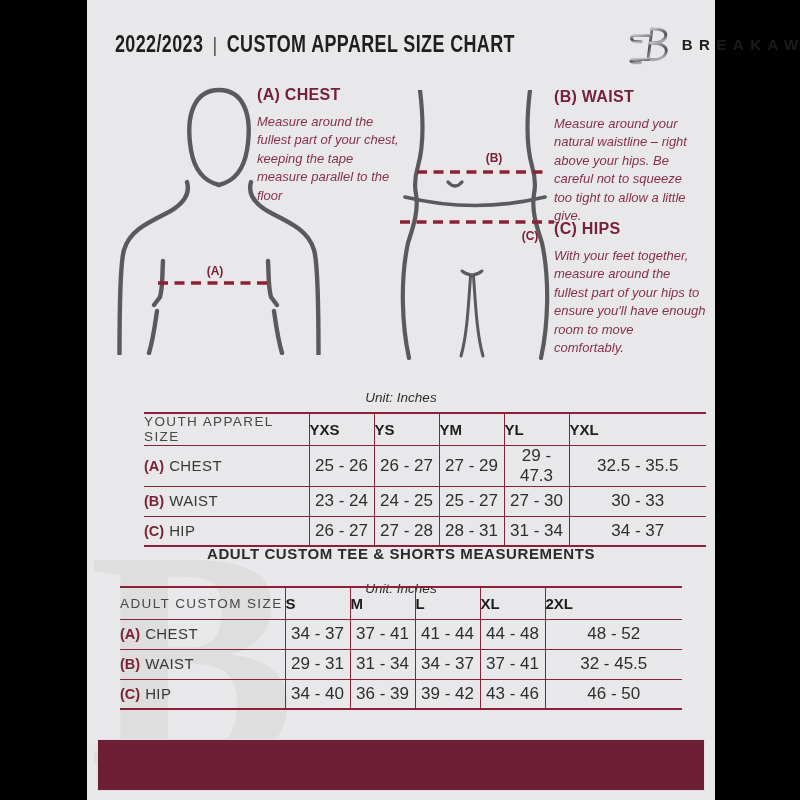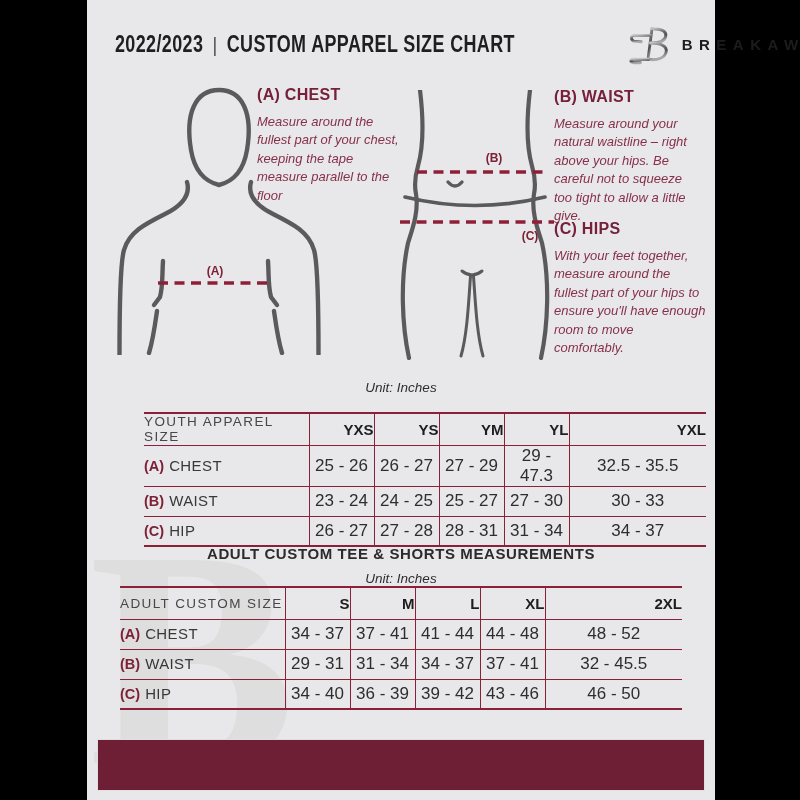--- a/index.html
+++ b/index.html
@@ -35,37 +35,37 @@
   .inst-b{left:467px;top:88px;width:148px;}
   .inst-c{left:467px;top:220px;width:152px;}
 
   .fig{position:absolute;z-index:1;}
   .fig-left{left:30px;top:80px;}
   .fig-right{left:303px;top:90px;}
 
   
   .sect{position:absolute;left:0;width:628px;text-align:center;z-index:2;}
   .sect .t{font-size:15px;font-weight:700;letter-spacing:.6px;color:#2b2b2b;}
-  .sect .u{font-size:13.5px;font-style:italic;color:#2e2e2e;margin-top:9px;}
+  .sect .u{font-size:13.5px;font-style:italic;color:#2e2e2e;margin-top:19px;}
   .sect-youth{top:371px;}
   .sect-adult{top:545px;}
 
   
   .size-table{position:absolute;left:33px;width:562px;border-collapse:collapse;
     table-layout:fixed;z-index:2;border-top:2px solid var(--line);border-bottom:2px solid var(--line);}
   .tbl-youth{top:412px;margin-left:24px;}
   .tbl-adult{top:586px;}
   .size-table th,.size-table td{border-bottom:1.8px solid var(--line);
     border-left:1.8px solid var(--line);padding:0;vertical-align:middle;background:transparent;}
   .size-table th:first-child,.size-table td:first-child{border-left:none;}
   .size-table tr{height:30px;}
   .size-table tr.head{height:32px;}
   .corner{font-size:13.5px;font-weight:400;letter-spacing:1.4px;color:#474747;
     text-align:left;padding-left:30px;}
-  .size-head{font-size:15px;font-weight:700;color:#1e1e1e;text-align:right;}
+  .size-head{font-size:15px;font-weight:700;color:#1e1e1e;text-align:left;}
   .rowlabel{text-align:left;padding-left:30px;white-space:nowrap;}
   .rowlabel .key{font-size:14.5px;font-weight:700;color:#7d2136;}
   .rowlabel .lbl{font-size:15px;color:#383838;letter-spacing:.4px;margin-left:5px;}
   .val{font-size:17px;color:#2e2e2e;text-align:center;}
 
   
   .watermark{position:absolute;left:2px;top:538px;z-index:0;font-size:310px;line-height:.78;
     font-weight:700;color:#dededf;font-family:"Liberation Serif","DejaVu Serif",serif;
     user-select:none;}
   .footer-bar{position:absolute;left:11px;top:740px;width:606px;height:50px;

